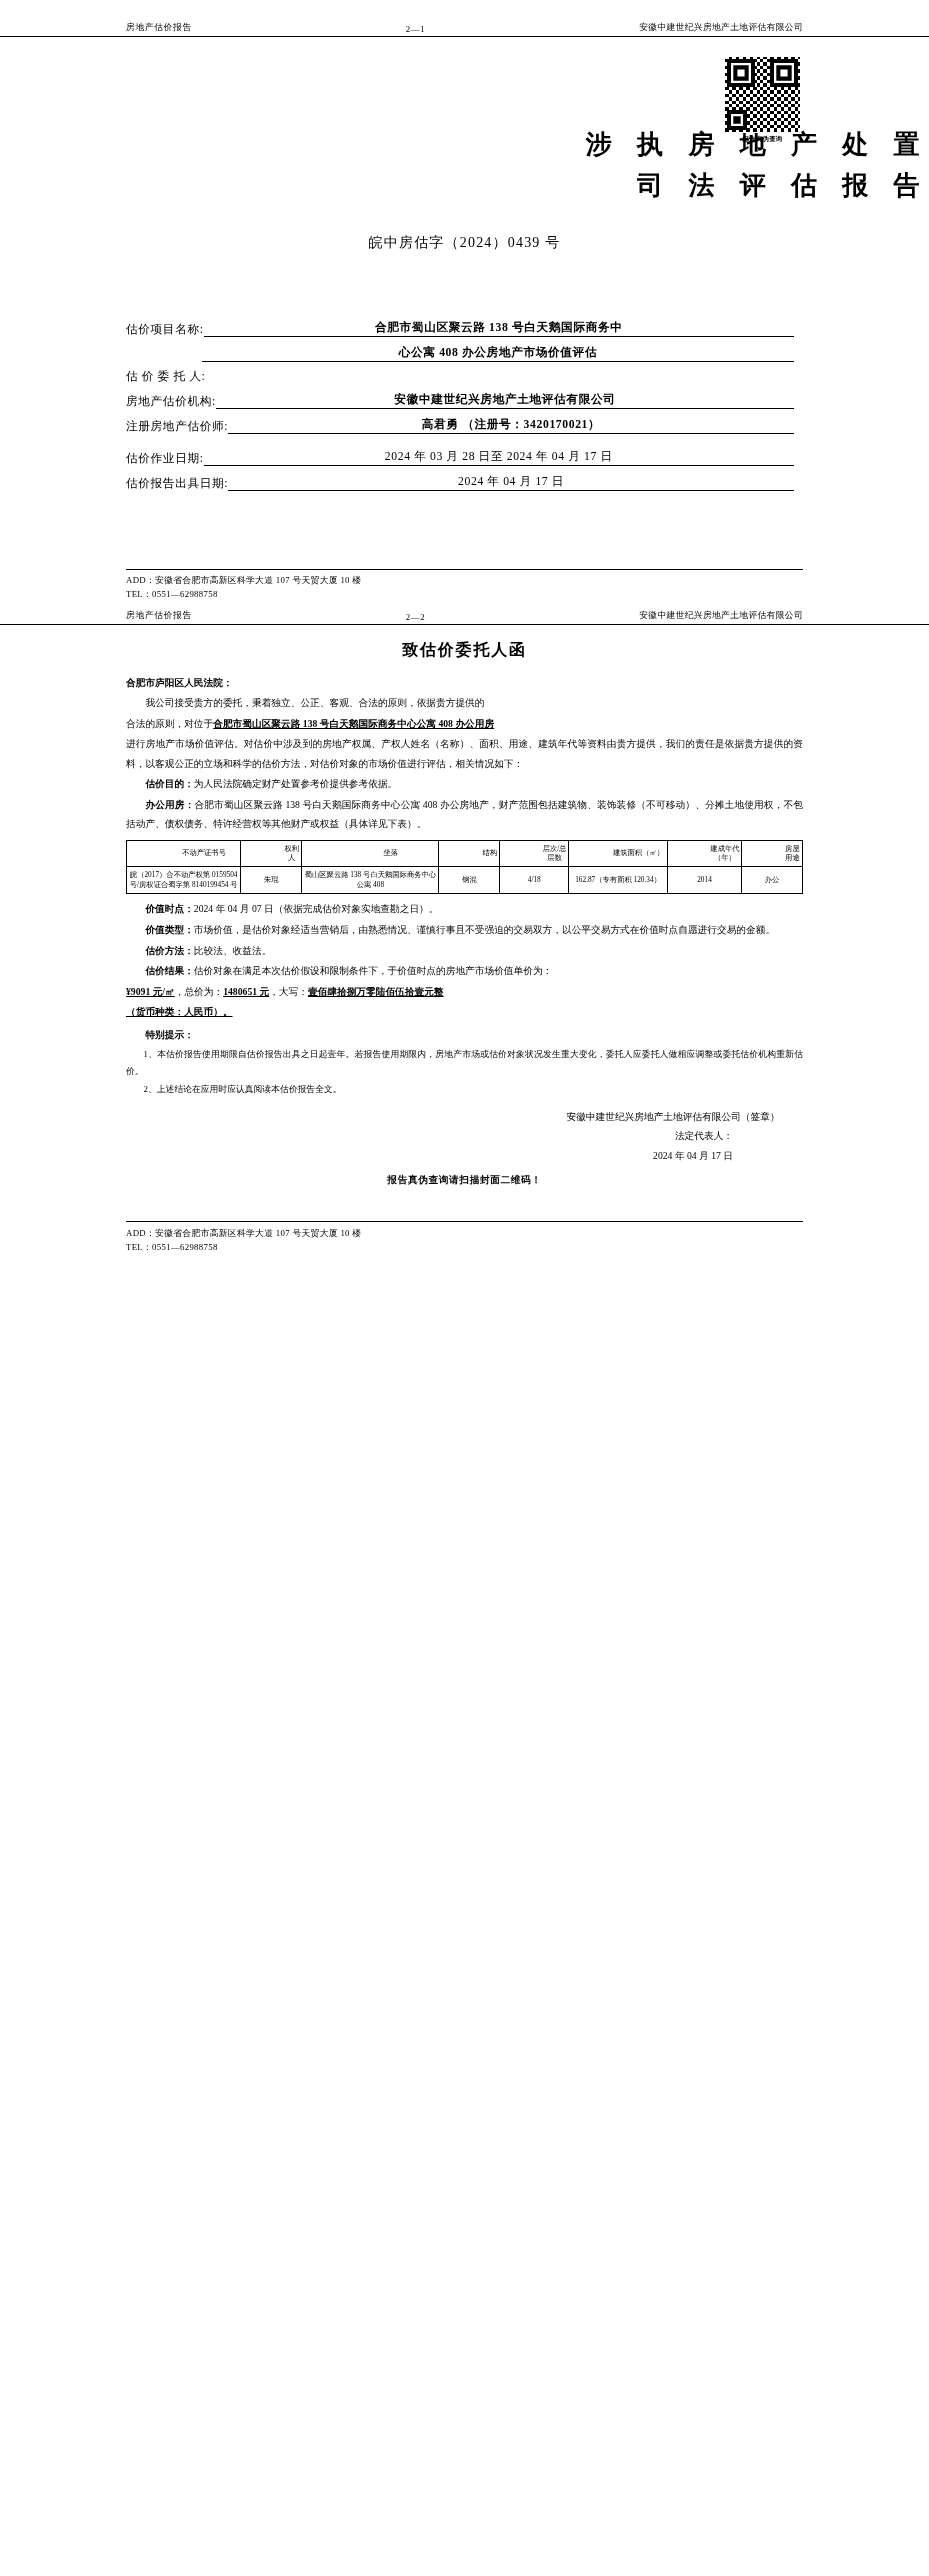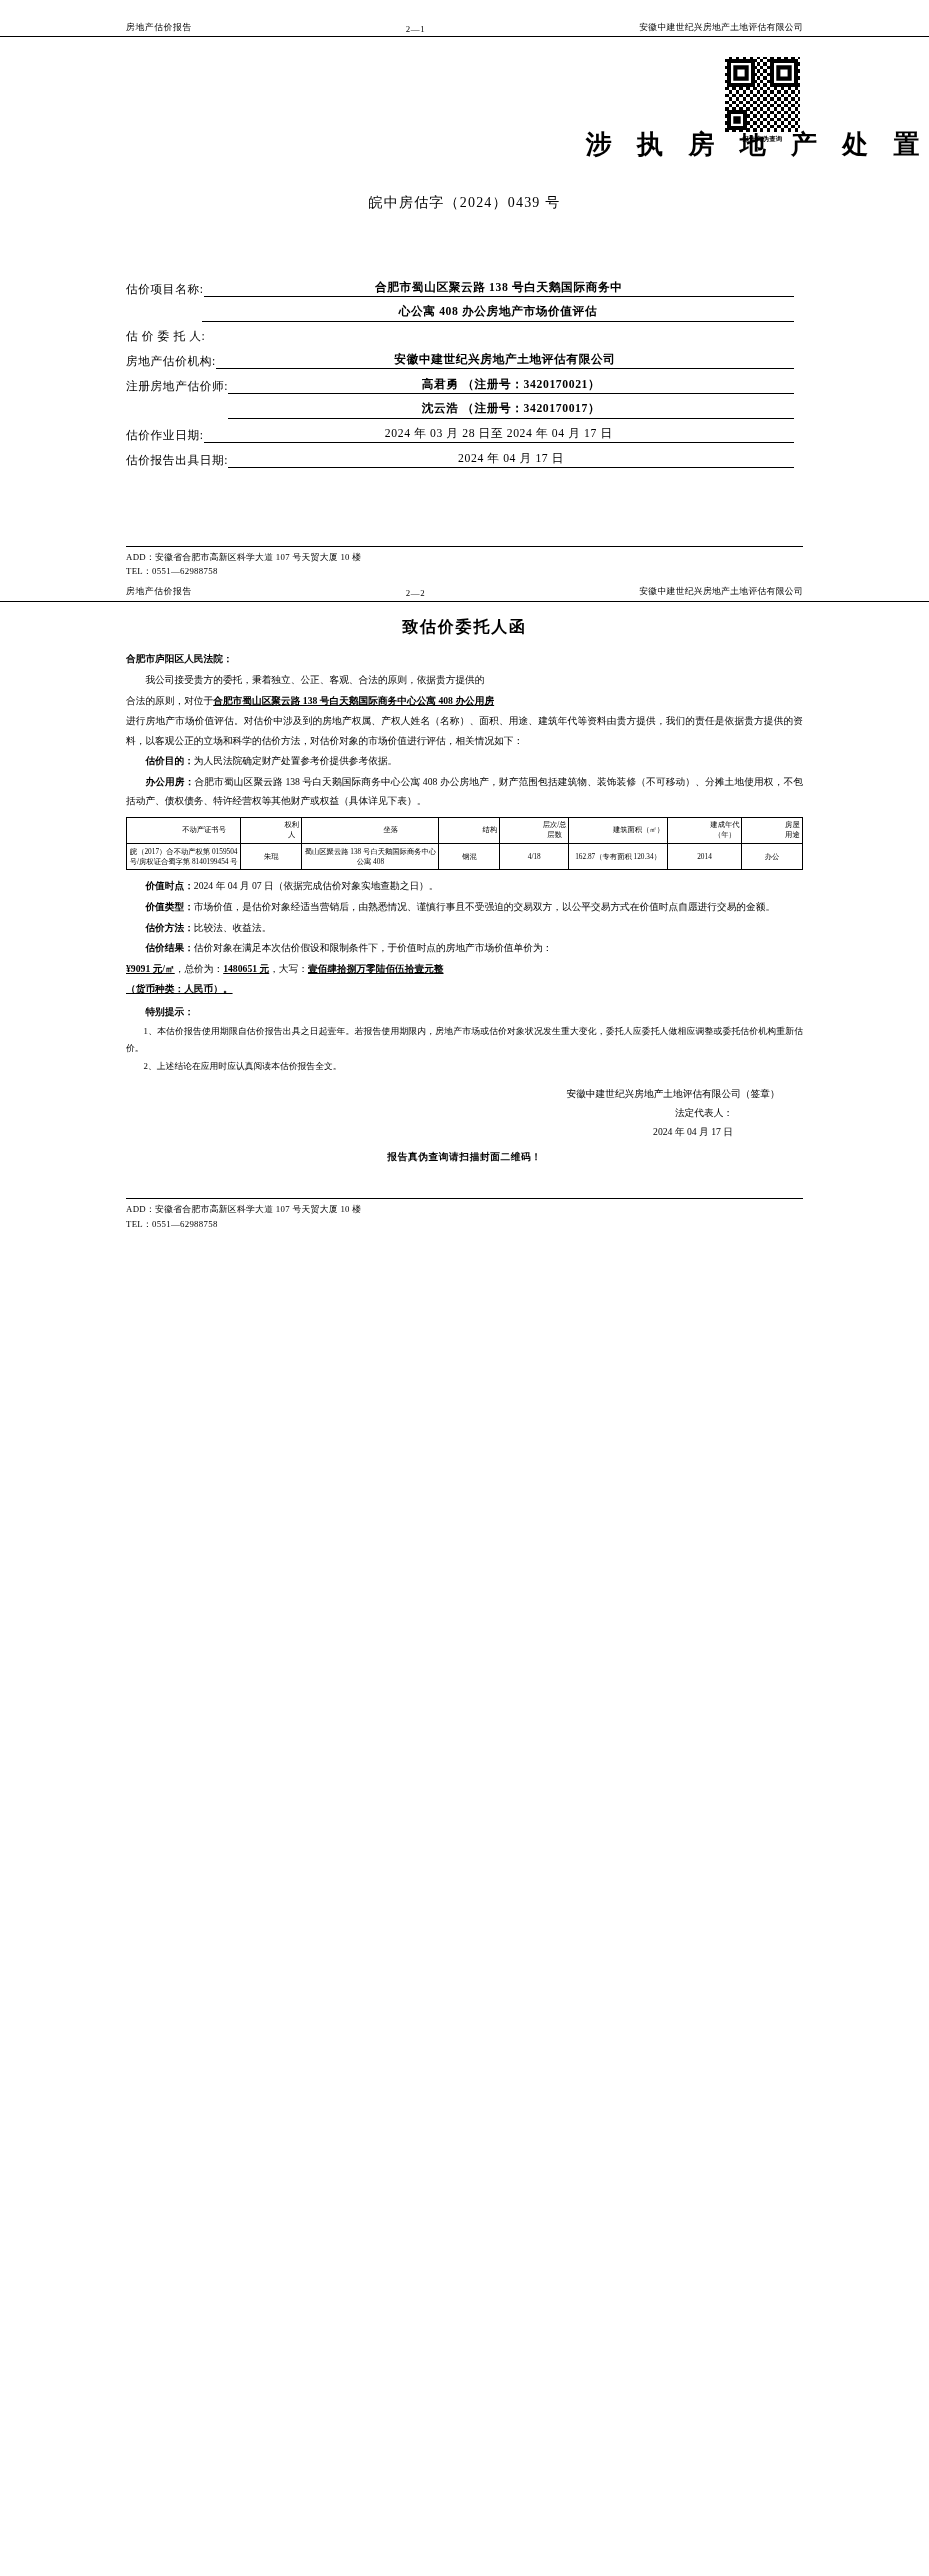--- a/index.html
+++ b/index.html
@@ -193,20 +193,21 @@
 
   <div class="qr-wrap">
     <div class="qr">
         <div class="qr-sq3"></div>
       </div>
     <div class="qr-caption">报告真伪查询</div>
   </div>
 
   <div class="cover-title">
     <div>涉 执 房 地 产 处 置</div>
+    <div>司 法 评 估 报 告</div>
   </div>
 
   <div class="cover-code">皖中房估字（2024）0439 号</div>
 
   <div class="cover-fields">
 
     <div class="fld">
       <span class="fld-label">估价项目名称:</span>
       <span class="fld-val b">合肥市蜀山区聚云路 138 号白天鹅国际商务中</span>
     </div>
@@ -220,21 +221,20 @@
       <span class="fld-label">房地产估价机构:</span>
       <span class="fld-val b">安徽中建世纪兴房地产土地评估有限公司</span>
     </div>
 
     <div class="fld">
       <span class="fld-label">注册房地产估价师:</span>
       <span class="fld-val b">高君勇  （注册号：3420170021）</span>
     </div>
     <div class="fld-sub">
       <span class="spacer"></span>
-      <span class="fld-val b">沈云浩  （注册号：3420170017）</span>
     </div>
 
     <div class="fld">
       <span class="fld-label">估价作业日期:</span>
       <span class="fld-val">2024 年 03 月 28 日至 2024 年 04 月 17 日</span>
     </div>
 
     <div class="fld">
       <span class="fld-label">估价报告出具日期:</span>
       <span class="fld-val">2024 年 04 月 17 日</span>

